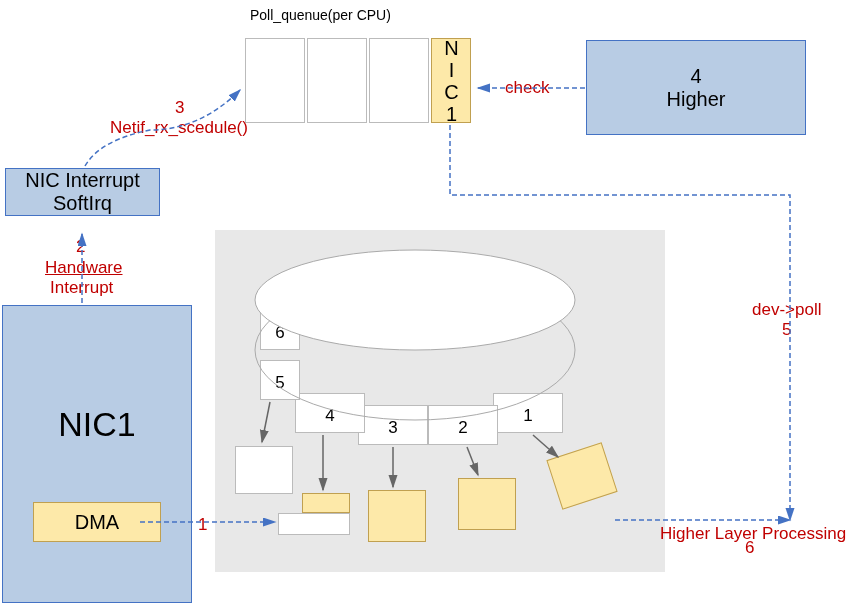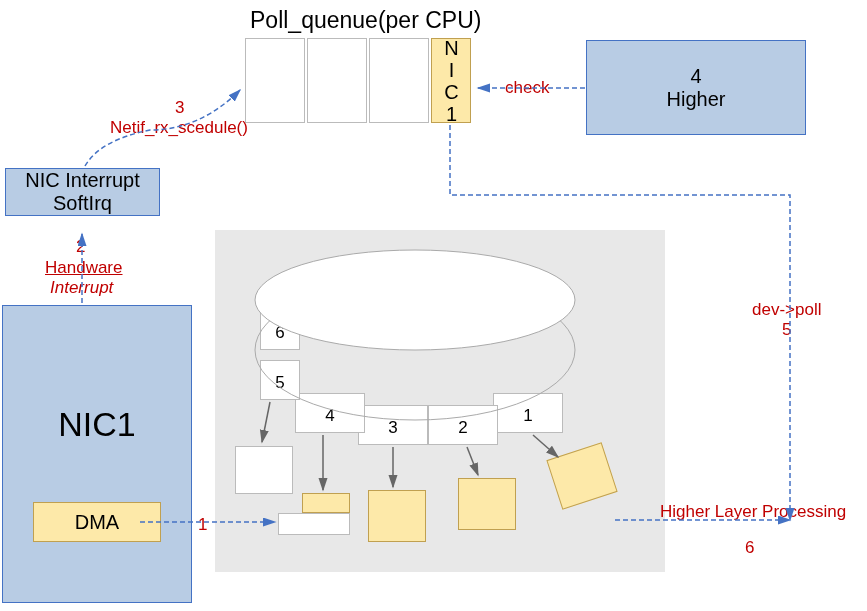--- a/index.html
+++ b/index.html
@@ -1,18 +1,18 @@
 <!DOCTYPE html>
 <html><head>
   <meta charset="utf-8">
   <style>
     * { box-sizing: border-box; margin: 0; padding: 0; }
     body { width: 867px; height: 611px; position: relative; font-family: Arial, sans-serif; background: #fff; }
     .abs { position: absolute; }
-    .title { font-size: 23px; color: #000; }
+    .title { font-size: 14px; color: #000; }
     .box-blue { background: #b8cce4; border: 1px solid #4472c4; display: flex; flex-direction: column; align-items: center; justify-content: center; font-size: 20px; }
     .box-yellow { background: #fde9a9; border: 1px solid #c0a050; display: flex; align-items: center; justify-content: center; font-size: 20px; }
     .box-white { background: #fff; border: 1px solid #bbb; }
     .red-text { color: #c00000; font-size: 17px; }
     .gray-panel { background: #e8e8e8; }
     .ring-cell { position: absolute; background: #fff; border: 1px solid #bbb; width: 70px; height: 40px; padding-top:12px; text-align: center; font-size: 17px; }
     .vert { writing-mode: vertical-rl; text-orientation: upright; }
     svg { position: absolute; top: 0; left: 0; width: 867px; height: 611px; pointer-events: none; }
   </style>
 </head>
@@ -37,21 +37,21 @@
 <div class="abs red-text" style="left:175px; top:98px; text-align:center;">3</div>
 <div class="abs red-text" style="left:110px; top:118px;">Netif_rx_scedule()</div>
 
 <div class="abs box-blue" style="left:5px; top:168px; width:155px; height:48px;">
   <div>NIC Interrupt</div>
   <div>SoftIrq</div>
 </div>
 
 <div class="abs red-text" style="left:76px; top:237px;">2</div>
 <div class="abs red-text" style="left:45px; top:258px;text-decoration:underline;">Handware</div>
-<div class="abs red-text" style="left:50px; top:278px;font-style:italic;">Interrupt</div>
+<div class="abs red-text" style="left:50px; top:278px;">Interrupt</div>
 
 <div class="abs box-blue" style="left:2px; top:305px; width:190px; height:298px;">
   <div style="font-size:34px; margin-top:-60px;">NIC1</div>
 </div>
 
 <div class="abs box-yellow" style="left:33px; top:502px; width:128px; height:40px;">
   <span>DMA</span>
 </div>
 
 <div class="abs red-text" style="left:198px; top:515px;">1</div>
@@ -71,21 +71,21 @@
 <div class="abs box-white" style="left:235px; top:446px; width:58px; height:48px;"></div>
 <div class="abs box-yellow" style="left:302px; top:493px; width:48px; height:20px;"></div>
 <div class="abs box-white" style="left:278px; top:513px; width:72px; height:22px;"></div>
 <div class="abs box-yellow" style="left:368px; top:490px; width:58px; height:52px;"></div>
 <div class="abs box-yellow" style="left:458px; top:478px; width:58px; height:52px;"></div>
 <div class="abs box-yellow" style="left:553px; top:450px; width:58px; height:52px; transform:rotate(-18deg);"></div>
 
 <div class="abs red-text" style="left:752px; top:300px; text-align:center;">dev-&gt;poll</div>
 <div class="abs red-text" style="left:782px; top:320px;">5</div>
 
-<div class="abs red-text" style="left:660px; top:502px;">Higher Layer Processing</div>
+<div class="abs red-text" style="left:660px; top:524px;">Higher Layer Processing</div>
 <div class="abs red-text" style="left:745px; top:538px;">6</div>
 
 <svg>
   <defs>
     <marker id="arrow-blue" markerWidth="10" markerHeight="10" refX="8" refY="3" orient="auto">
       <path d="M0,0 L0,6 L9,3 z" fill="#4472c4"></path>
     </marker>
     <marker id="arrow-gray" markerWidth="10" markerHeight="10" refX="8" refY="3" orient="auto">
       <path d="M0,0 L0,6 L9,3 z" fill="#666"></path>
     </marker>

